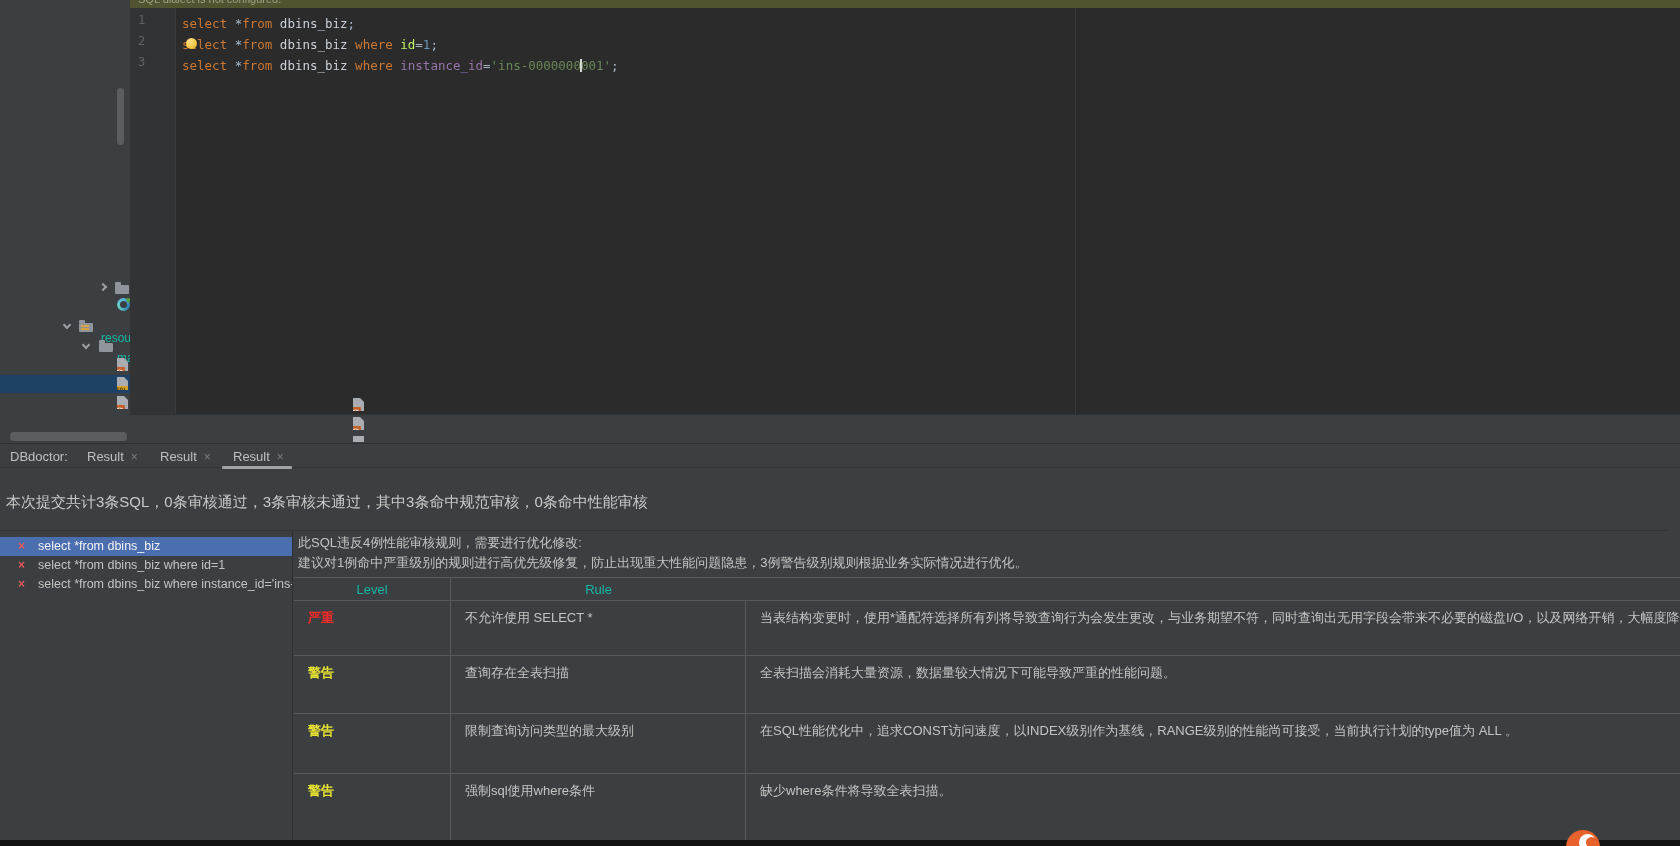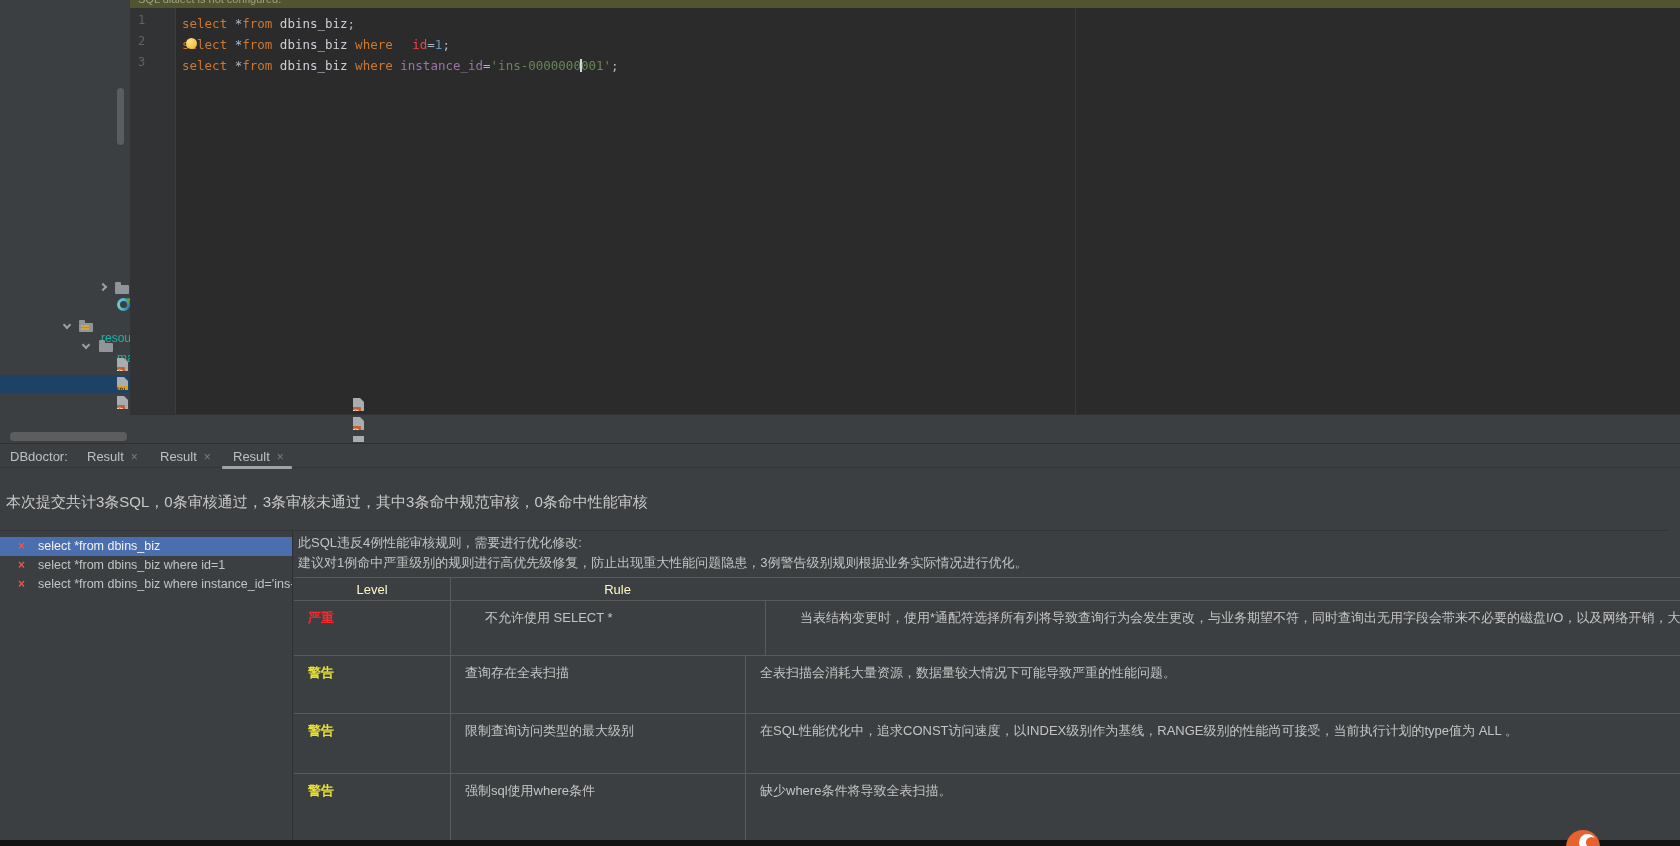--- a/index.html
+++ b/index.html
@@ -42,21 +42,21 @@
   .hthumb { position:absolute; left:10px; top:432px; width:117px; height:9px; background:#5b5d5f; border-radius:4px; }
 
   
   .editor { position:absolute; left:130px; top:8px; right:0; height:407px; background:#2b2b2b; border-bottom:1px solid #303335; }
   .gutter { position:absolute; left:0; top:0; width:46px; height:100%; background:#313335; border-right:1px solid #3a3c3e; padding-top:5px; }
   .gut-num { height:21px; line-height:21px; padding-left:8px; font:12px "DejaVu Sans Mono",monospace; color:#606366; }
   .code { position:absolute; left:47px; top:5px; right:0; font:12.5px "DejaVu Sans Mono",monospace; }
   .code-line { height:21px; line-height:21px; padding-left:5px; white-space:pre; }
   .tok-kw  { color:#cc7832;text-align:center; }
   .tok-tbl { color:#ccd1d9; }
-  .tok-id  { color:#ef4444;margin-left:12px; }
+  .tok-id  { color:#bef264; }
   .tok-fld { color:#9876aa; }
   .tok-num { color:#6897bb; }
   .tok-str { color:#6a8759; }
   .tok-op, .tok-pun { color:#a9b7c6; }
   .caret { display:inline-block; width:2px; height:13px; background:#d8d8d8; vertical-align:-2px; margin:0 -1px; }
   .guide { position:absolute; left:945px; top:0; bottom:0; width:1px; background:#383838; }
   .bulb { position:absolute; left:56px; top:30px; width:11px; height:11px; border-radius:50%;
       background:radial-gradient(circle at 35% 30%, #ffe08a, #f3c843 60%, #d8a52e); z-index:3; }
 
   
@@ -85,23 +85,23 @@
   .sql-item.selected { background:#4b6eaf; color:#f2f2f2; }
 
   .detail { position:absolute; left:294px; top:0; right:0; bottom:0; font:13px "Liberation Sans",sans-serif; color:#c4c4c4; }
   .dline { position:absolute; left:4px; white-space:nowrap; }
   .dline1 { top:3px; } .dline2 { top:23px; }
 
   .audit { position:absolute; left:0; top:46px; right:0; bottom:0; overflow:hidden; }
   .trow { display:grid; grid-template-columns:157px 295px 1fr; border-top:1px solid #5a5a5a; overflow:hidden; }
   .trow .tc { padding:8px 6px 0 14px; white-space:nowrap; overflow:hidden; border-right:1px solid #5a5a5a; }
   .trow .tc:last-child { border-right:none; }
-  .thead { height:23px; color:#fef9c3;gap:19px; }
+  .thead { height:23px; color:#14b8a6; }
   .thead .tc { text-align:center; padding:4px 0 0 0; }
-  .r1 { height:55px;gap:20px; } .r2 { height:58px; } .r3 { height:60px; } .r4 { height:80px; }
+  .r1 { height:55px; } .r2 { height:58px; } .r3 { height:60px; } .r4 { height:80px; }
   .lvl { font-weight:bold; }
 
   
   .bottomstrip { position:absolute; left:0; bottom:0; width:100%; height:6px; background:#121212; z-index:8; }
   .logo { position:absolute; left:1560px; top:828px; width:50px; height:18px; overflow:hidden; z-index:9; }
   .logo .ball { position:absolute; left:6px; top:2px; width:34px; height:34px; border-radius:50%; background:#e8622d; }
   .logo .ball:before { content:""; position:absolute; left:13px; top:4px; width:17px; height:17px; border-radius:50%; background:#fdfdfd; }
   .logo .ball:after { content:""; position:absolute; left:20px; top:7px; width:11px; height:11px; border-radius:50%; background:#e8622d; }
 </style>
 </head>

